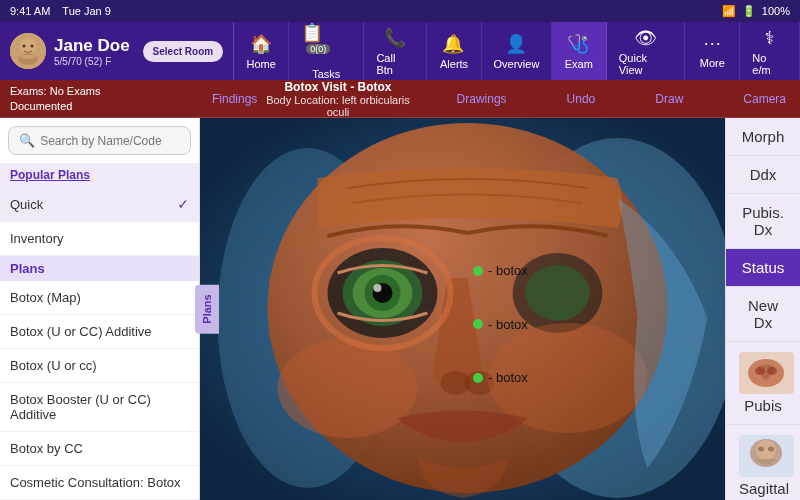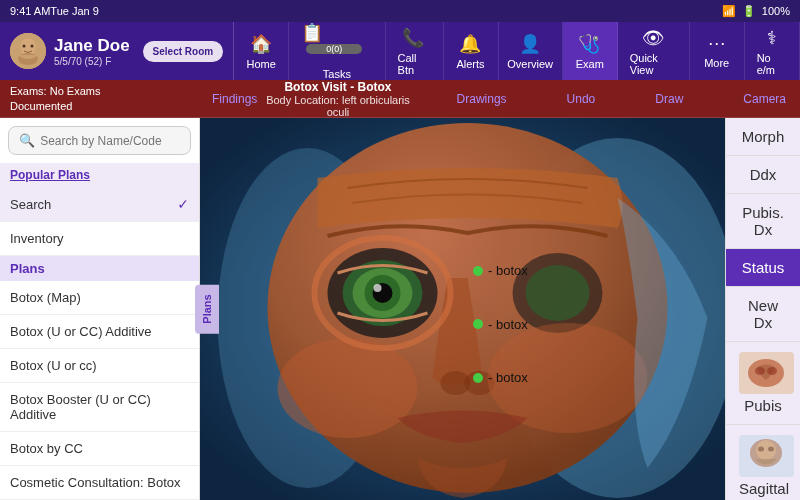--- a/index.html
+++ b/index.html
@@ -9,21 +9,21 @@
     .status-bar {
       height: 22px;
       background: #2d1b69;
       display: flex;
       align-items: center;
       justify-content: space-between;
       padding: 0 10px;
       font-size: 11px;
       color: white;
     }
-    .status-bar-left { display: flex; gap: 0; align-items: center; }
+    .status-bar-left { display: flex; gap: 12px; align-items: center; }
     .status-bar-right { display: flex; gap: 6px; align-items: center; }
 
     
     .top-nav {
       height: 58px;
       background: #3d1a8a;
       display: flex;
       align-items: center;
     }
     .user-section {
@@ -90,21 +90,21 @@
       min-width: 55px;
     }
     .nav-item.active {
       background: #5c2db5;
     }
     .nav-item .nav-icon { font-size: 18px; }
     .nav-item .badge {
       background: #666;
       color: white;
       border-radius: 8px;
-      padding: 0 20px;
+      padding: 0 4px;
       font-size: 9px;
       position: relative;
       top: -8px;
       left: 5px;
     }
 
     
     .sub-nav {
       height: 38px;
       background: #7f1d1d;
@@ -393,21 +393,21 @@
 
   <div class="left-panel">
     <div class="search-box">
       <span style="color:#999;font-size:13px;">🔍</span>
       <input class="search-input" type="text" placeholder="Search by Name/Code" style="">
     </div>
 
     <div class="section-header">Popular Plans</div>
 
     <div class="list-item selected">
-      <span>Search</span>
+      <span>Quick</span>
       <span class="checkmark">✓</span>
     </div>
     <div class="list-item">
       <span>Inventory</span>
     </div>
 
     <div class="plans-header">Plans</div>
 
     <div class="list-item">
       <span>Botox (Map)</span>

